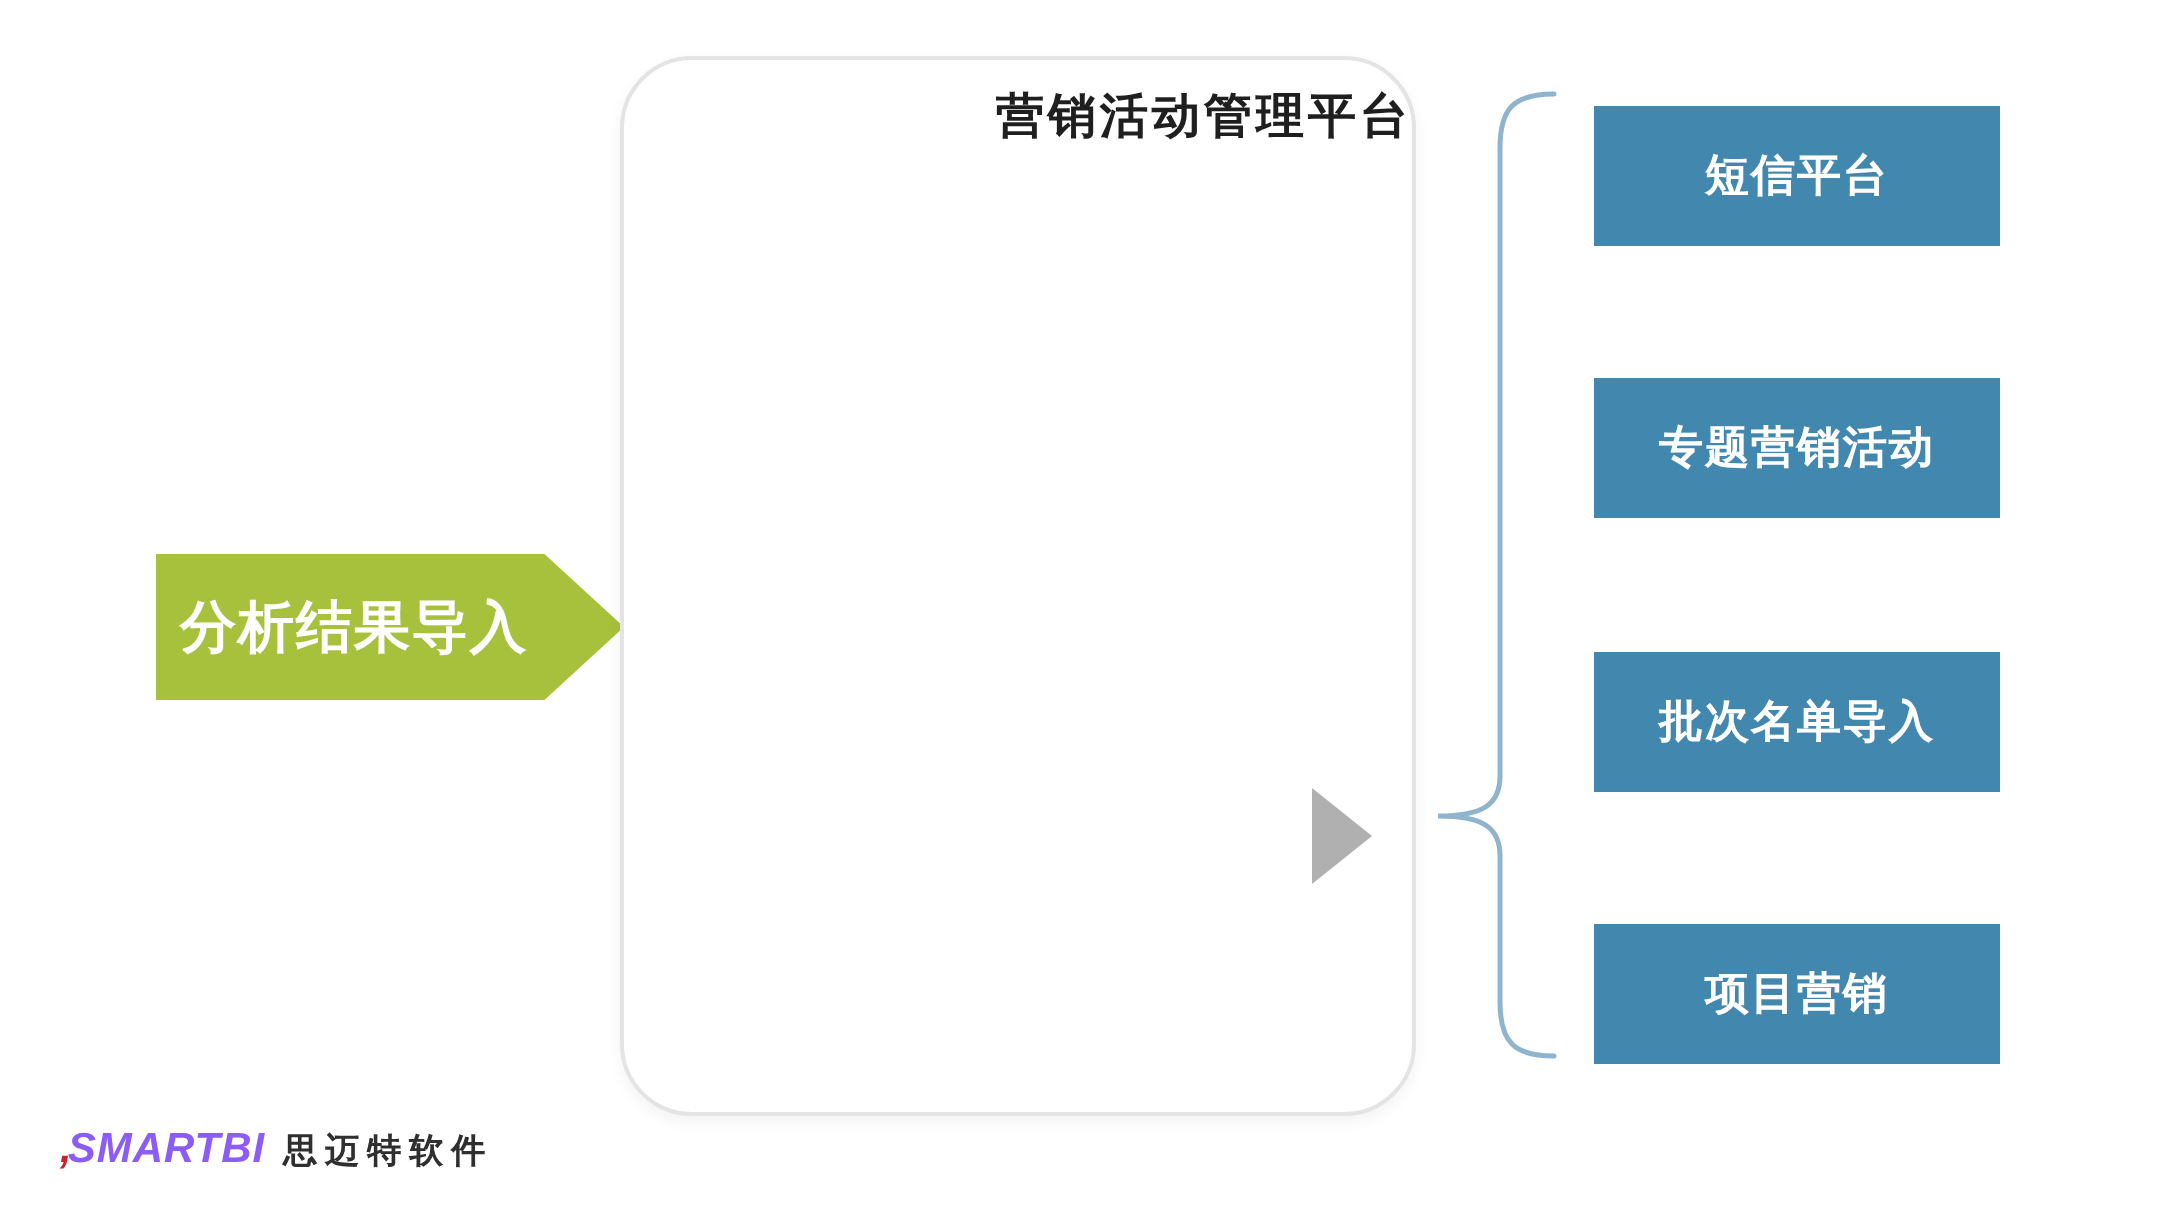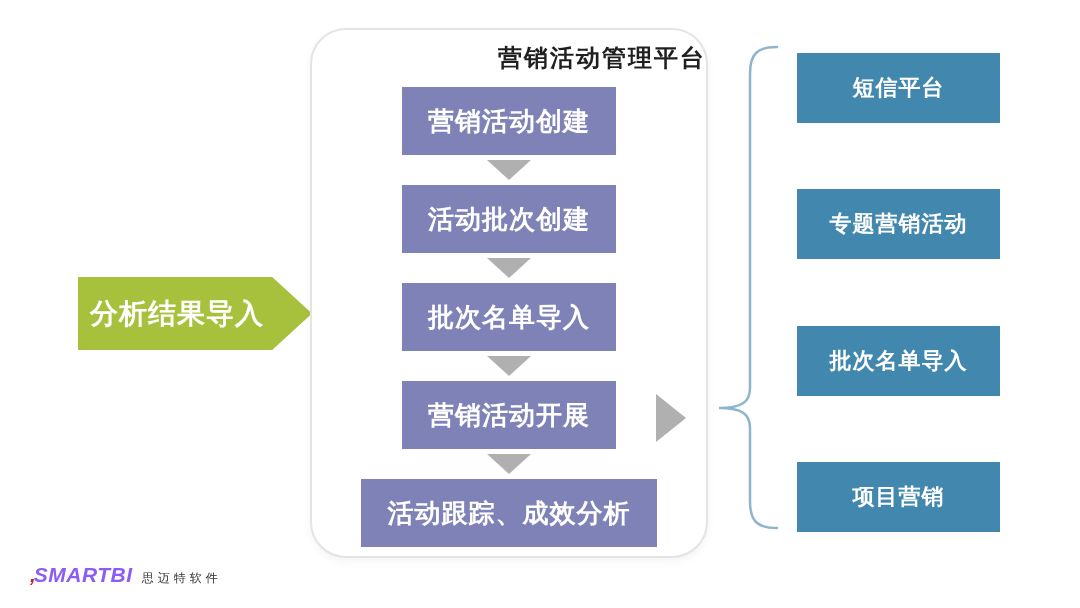--- a/index.html
+++ b/index.html
@@ -113,63 +113,38 @@
   }
   .brand {
     color: #8b5cf6;
     font-style: italic;
     font-weight: 800;
     font-size: 21px;
     letter-spacing: 0.5px;
   }
   .brand-cn {
     color: #2f2f2f;
-    font-weight: 400;
-    font-size: 12px;
+    font-weight: 700;
+    font-size: 17px;
     letter-spacing: 4px;
     margin-left: 9px;
   }
 </style>
 </head>
 <body>
 
 <div class="canvas">
 
   <div class="green-arrow">
     <span>分析结果导入</span>
   </div>
 
   <div class="platform-panel">
     <div class="platform-title">营销活动管理平台</div>
 
-    <div class="flow">
-      <div class="step">
-        <span>营销活动创建</span>
-      </div>
-      <div class="tri-down"></div>
-
-      <div class="step">
-        <span>活动批次创建</span>
-      </div>
-      <div class="tri-down"></div>
-
-      <div class="step">
-        <span>批次名单导入</span>
-      </div>
-      <div class="tri-down"></div>
-
-      <div class="step">
-        <span>营销活动开展</span>
-      </div>
-      <div class="tri-down"></div>
-
-      <div class="step step-wide">
-        <span>活动跟踪、成效分析</span>
-      </div>
-    </div>
 
     <div class="tri-right"></div>
   </div>
 
   <svg class="brace" width="80" height="500" viewBox="0 0 80 500" fill="none" xmlns="http://www.w3.org/2000/svg">
     <path d="M 74 7
              C 54 7, 47 14, 47 34
              L 47 348
              C 47 362, 39 368, 16 368
              C 39 368, 47 374, 47 388

